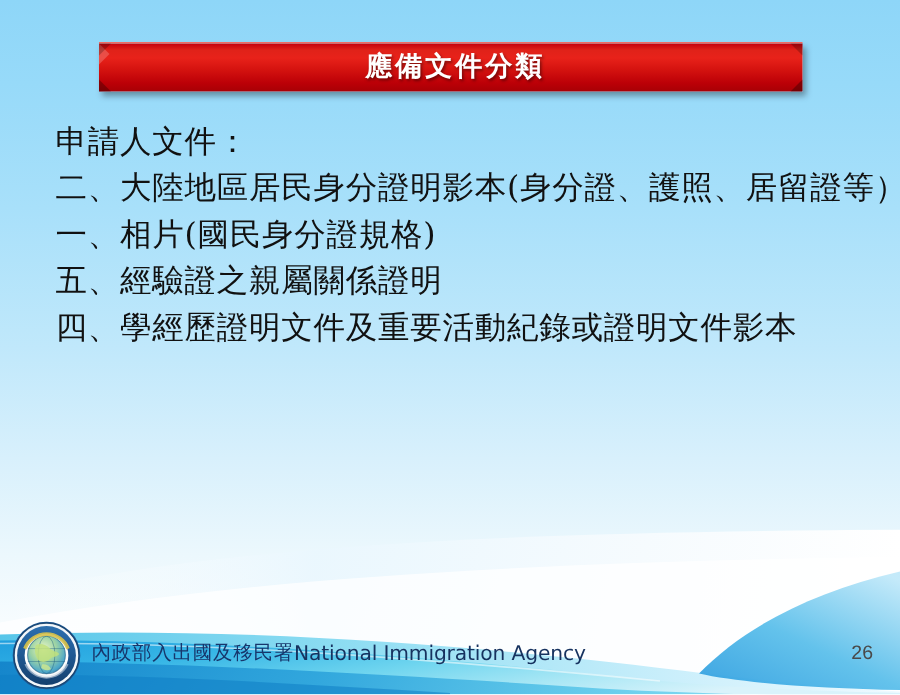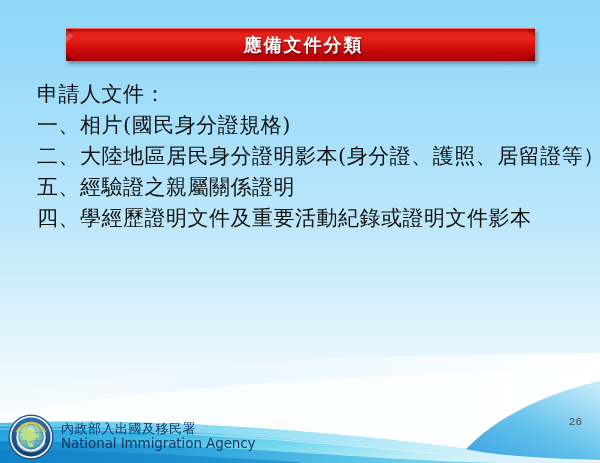--- a/index.html
+++ b/index.html
@@ -132,21 +132,21 @@
     align-items: center;
     gap: 7px;
   }
   .emblem {
     width: 46px;
     height: 46px;
     flex: 0 0 46px;
   }
   .org-names {
     display: flex;
-    flex-direction: column;
+    flex-direction: row;
     line-height: 1.05;
     padding-bottom: 2px;
   }
   .org-zh {
     font-size: 13px;
     color: #17366b;
     font-family: "DejaVu Sans", "Liberation Sans", sans-serif;
     letter-spacing: 0.5px;
     font-weight: normal;
   }
@@ -154,24 +154,24 @@
     font-size: 13.5px;
     color: #16325f;
     font-family: "DejaVu Sans", "Liberation Sans", sans-serif;
     letter-spacing: -0.1px;
   }
 
   
   .page-number {
     position: absolute;
     right: 18px;
-    bottom: 35px;
-    font-size: 11px;
+    bottom: 21px;
+    font-size: 13px;
     color: #4a4a4a;
-    font-family: Liberation Mono, monospace;
+    font-family: Liberation Sans, sans-serif;
   }
 </style>
 </head>
 <body>
 
 <div class="slide">
 
   <svg class="footer-wave" viewBox="0 0 600 110" preserveAspectRatio="none" xmlns="http://www.w3.org/2000/svg">
     <defs>
       <linearGradient id="wavePale" x1="0" y1="0" x2="1" y2="0">
@@ -226,22 +226,22 @@
   <div class="title-bar">
     <span class="bevel-tl"></span>
     <span class="bevel-bl"></span>
     <span class="bevel-tr"></span>
     <span class="bevel-br"></span>
     <span class="title-text">應備文件分類</span>
   </div>
 
   <div class="body-block">
     <div class="body-line">申請人文件：</div>
+    <div class="body-line">二、大陸地區居民身分證明影本(身分證、護照、居留證等）</div>
     <div class="body-line">一、相片(國民身分證規格)</div>
-    <div class="body-line">二、大陸地區居民身分證明影本(身分證、護照、居留證等）</div>
     <div class="body-line">五、經驗證之親屬關係證明</div>
     <div class="body-line">四、學經歷證明文件及重要活動紀錄或證明文件影本</div>
   </div>
 
   <div class="footer-brand">
 
     <svg class="emblem" viewBox="0 0 46 46" xmlns="http://www.w3.org/2000/svg">
       <defs>
         <radialGradient id="globeGrad" cx="0.42" cy="0.35" r="0.75">
           <stop offset="0%" stop-color="#eaf6c9"></stop>

